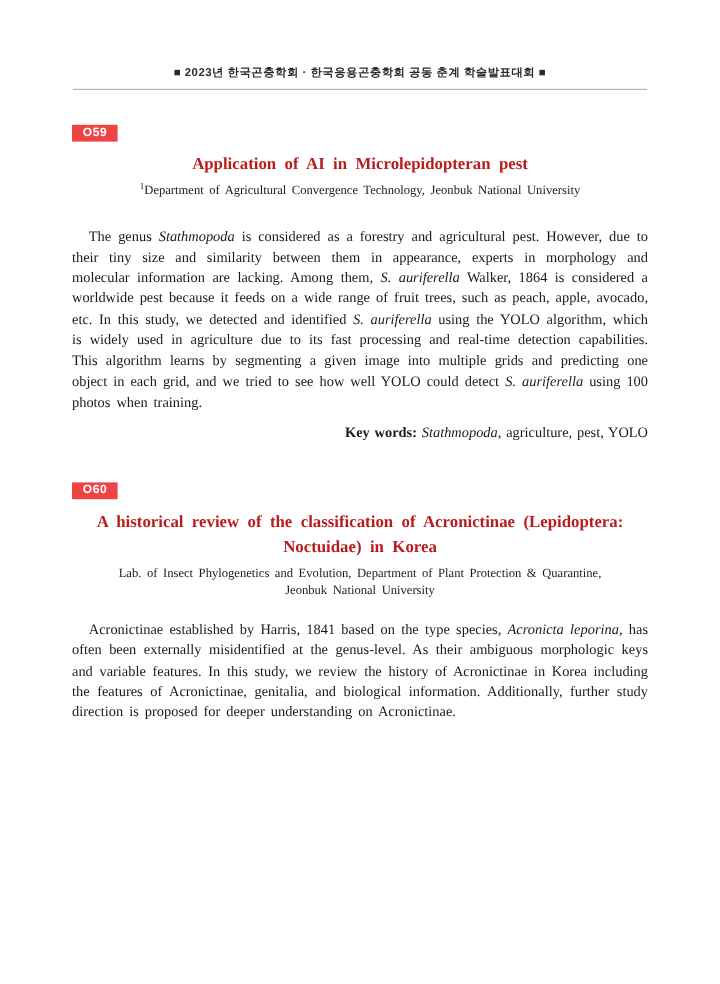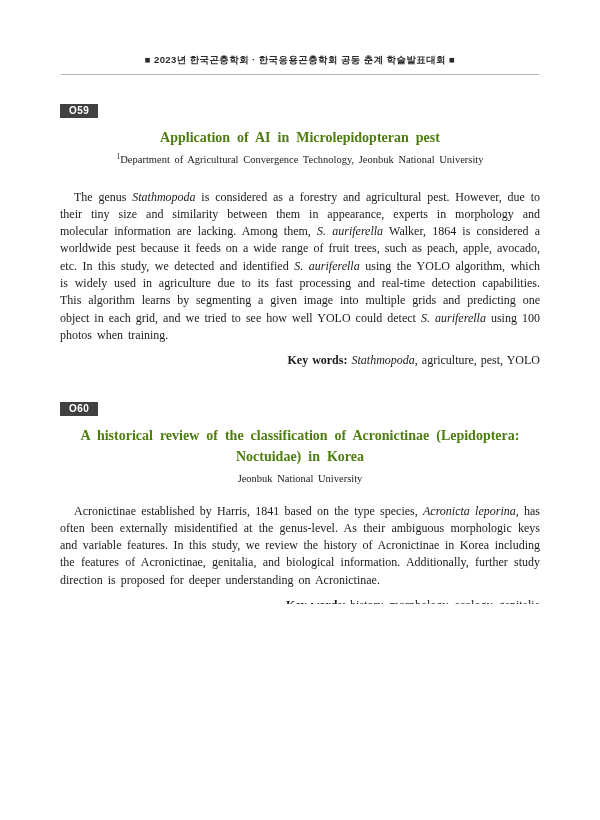--- a/index.html
+++ b/index.html
@@ -25,37 +25,37 @@
     letter-spacing: 0.4px;
     color: #2a2a2a;
     border-bottom: 1px solid #b3b3b3;
     padding-bottom: 7px;
   }
   .abstract { position: absolute; left: 60px; width: 480px; }
   .abstract-1 { top: 100px; }
   .abstract-2 { top: 398px; }
   .badge {
     display: inline-block;
-    background: #404040;
+    background: #ef4444;
     color: #ffffff;
     font-family: "Liberation Sans", sans-serif;
     font-weight: bold;
     font-size: 10px;
     line-height: 14px;
     padding: 0 9px;
     letter-spacing: 0.5px;
   }
   .title {
     margin-top: 9px;
     text-align: center;
     font-weight: bold;
     font-size: 14px;
     line-height: 21px;
     word-spacing: 3.5px;
-    color: #4d7c0f;
+    color: #b91c1c;
   }
   .authors {
     margin-top: 17px;
     text-align: center;
     font-weight: bold;
     font-size: 12px;
     line-height: 15px;
     word-spacing: 1px;
   }
   .underline { text-decoration: underline; }
@@ -112,20 +112,21 @@
       <div><sup class="affil-sup">1</sup><span>Department of Agricultural Convergence Technology, Jeonbuk National University</span></div>
     </div>
     <p class="body-par"><span>The genus </span><span class="italic">Stathmopoda</span><span> is considered as a forestry and agricultural pest. However, due to their tiny size and similarity between them in appearance, experts in morphology and molecular information are lacking. Among them, </span><span class="italic">S. auriferella</span><span> Walker, 1864 is considered a worldwide pest because it feeds on a wide range of fruit trees, such as peach, apple, avocado, etc. In this study, we detected and identified </span><span class="italic">S. auriferella</span><span> using the YOLO algorithm, which is widely used in agriculture due to its fast processing and real-time detection capabilities. This algorithm learns by segmenting a given image into multiple grids and predicting one object in each grid, and we tried to see how well YOLO could detect </span><span class="italic">S. auriferella</span><span> using 100 photos when training.</span></p>
     <div class="keywords"><span class="kw-label">Key words:</span><span>&nbsp;</span><span class="italic">Stathmopoda</span><span>, agriculture, pest, YOLO</span></div>
   </section>
 
   <section class="abstract abstract-2">
     <span class="badge">O60</span>
     <h1 class="title">A historical review of the classification of Acronictinae (Lepidoptera: Noctuidae) in Korea</h1>
     <div class="affiliations">
+      <div>Lab. of Insect Phylogenetics and Evolution, Department of Plant Protection &amp; Quarantine,</div>
       <div>Jeonbuk National University</div>
     </div>
     <p class="body-par"><span>Acronictinae established by Harris, 1841 based on the type species, </span><span class="italic">Acronicta leporina</span><span>, has often been externally misidentified at the genus-level. As their ambiguous morphologic keys and variable features. In this study, we review the history of Acronictinae in Korea including the features of Acronictinae, genitalia, and biological information. Additionally, further study direction is proposed for deeper understanding on Acronictinae.</span></p>
     <div class="keywords"><span class="kw-label">Key words:</span><span>&nbsp;</span><span>history, morphology, ecology, genitalia</span></div>
   </section>
 
   <div class="page-number">72</div>
 
 </div>
 

